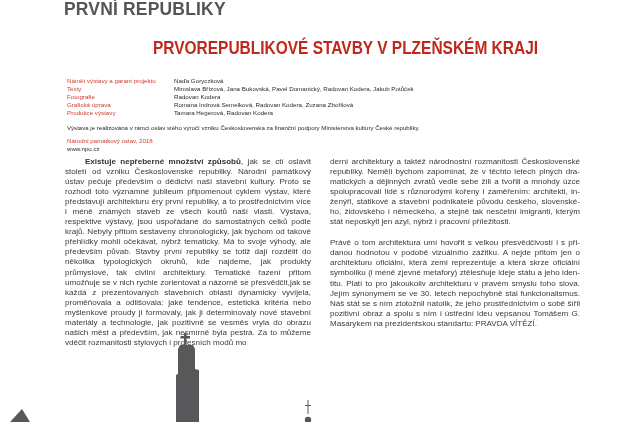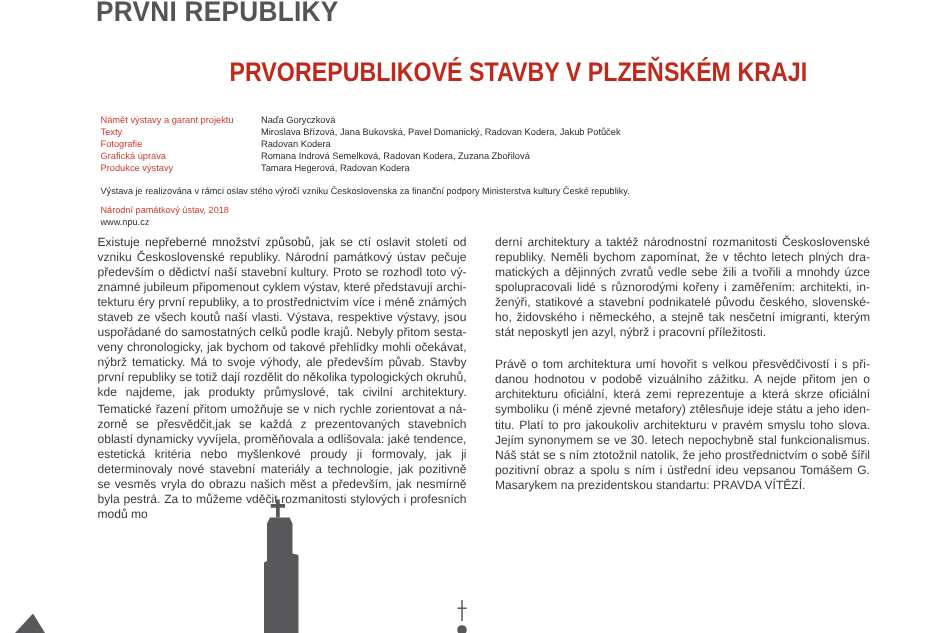--- a/index.html
+++ b/index.html
@@ -37,21 +37,21 @@
     .publisher .pub-name { color: #d03a2e; }
     .publisher .pub-web { color: #2b2b2b; }
     .col {
       position: absolute; top: 157px; width: 246px;
       font-size: 8.05px; line-height: 10.05px; color: #3a3a3a;
       text-align: justify; hyphens: manual;
     }
     .col-left { left: 65px; }
     .col-right { left: 330px; width: 250px; }
     .col p { margin: 0 0 11px 0; }
-    .lead { font-weight: normal; color: #333333; }
+    .lead { font-weight: bold; color: #333333; margin-left: 20px; }
     .illustration {
       position: absolute; left: 0; top: 320px; width: 633px; height: 102px;
     }
   </style>
 </head>
 <body>
 
 <div class="title-main">PRVNÍ REPUBLIKY</div>
 <div class="title-sub">PRVOREPUBLIKOVÉ STAVBY V PLZEŇSKÉM KRAJI</div>
 

